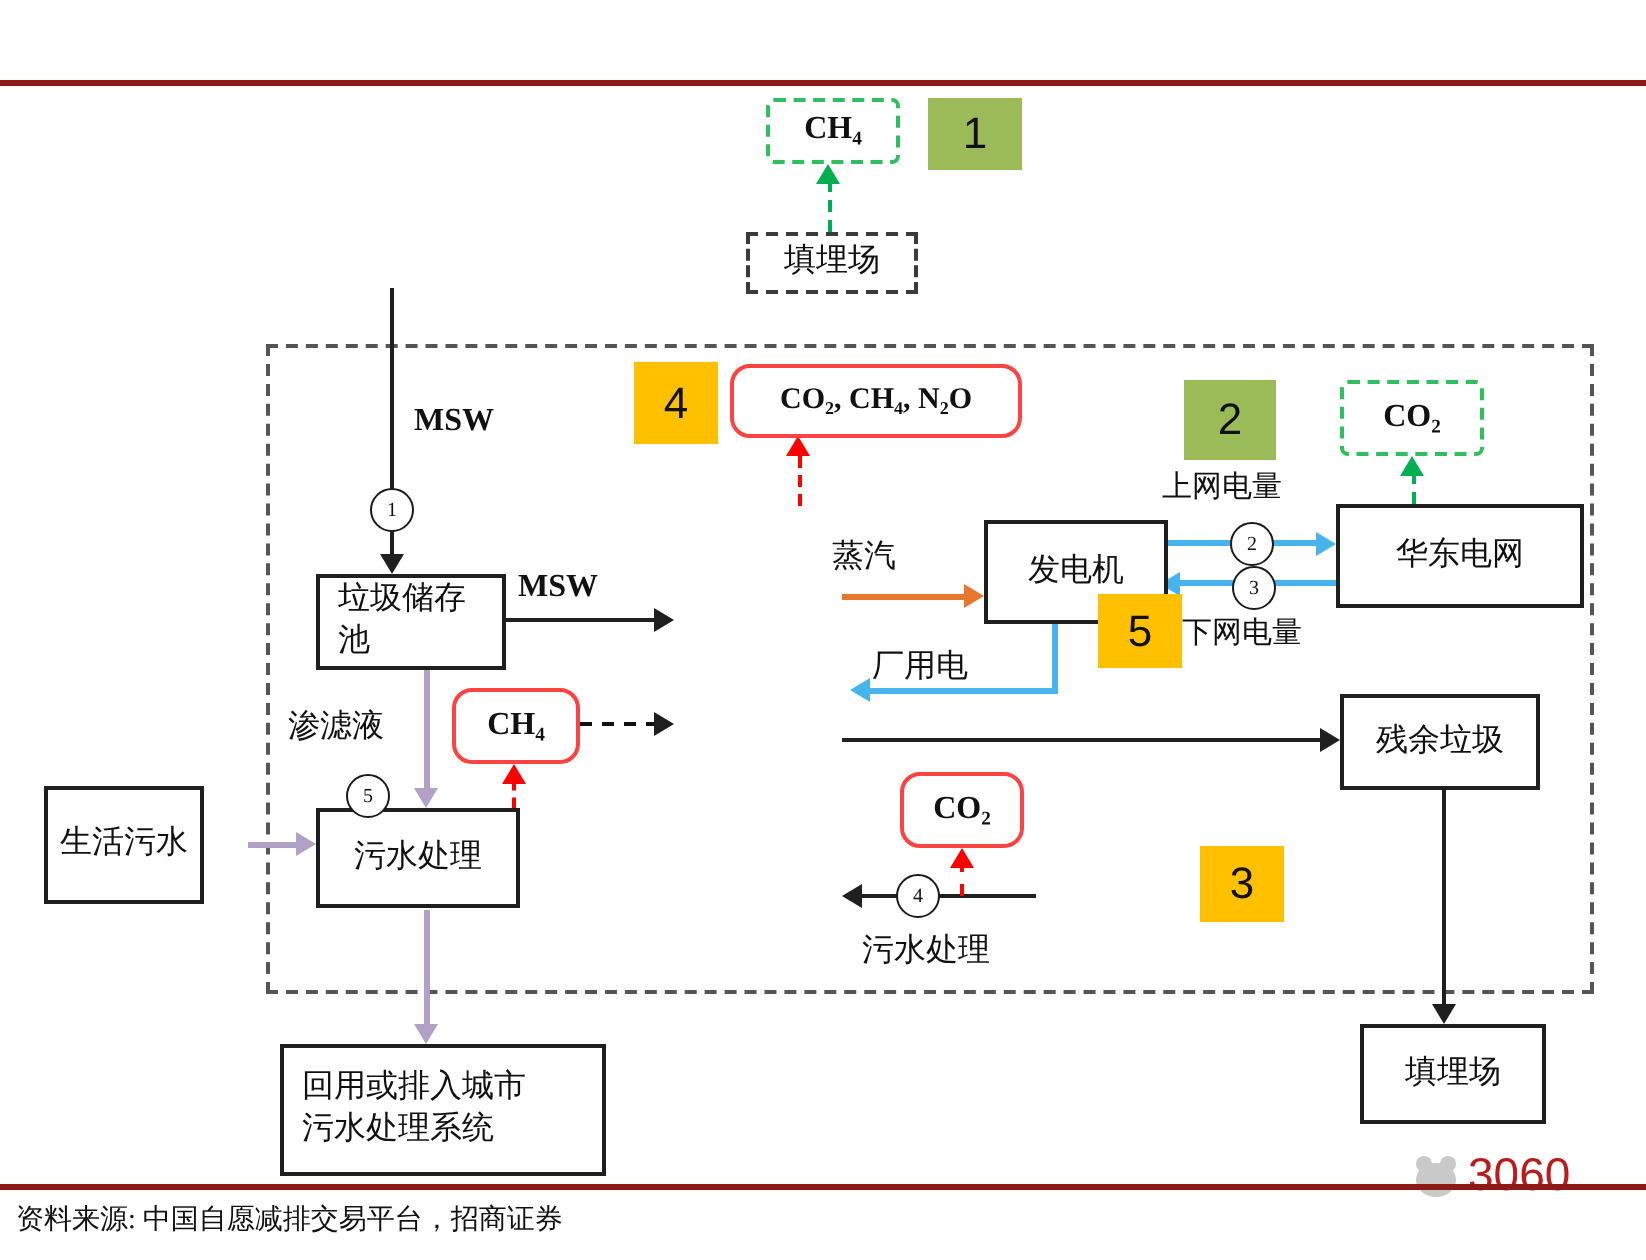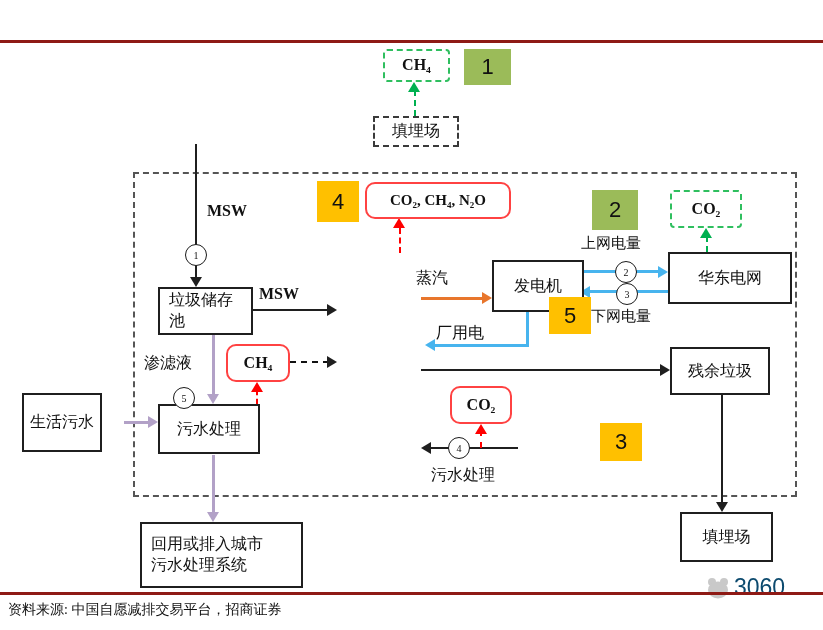--- a/index.html
+++ b/index.html
@@ -3,21 +3,21 @@
 <meta charset="utf-8">
 <style>
   html,body{margin:0;padding:0;background:#fff;}
   .canvas{position:relative;width:823px;height:630px;background:#fff;overflow:hidden;
           font-family:"Liberation Serif","DejaVu Serif",serif;color:#111;}
   
   .title{position:absolute;left:8px;top:10px;font-size:17px;font-weight:bold;color:#a8431e;white-space:nowrap;}
   .title .gap{display:inline-block;width:10px;}
   .rule{position:absolute;left:0;width:823px;height:3px;background:#8e1a15;}
   .source{position:absolute;left:8px;top:601px;font-size:14px;color:#111;white-space:nowrap;}
-  .watermark{position:absolute;left:705px;top:574px;display:flex;align-items:center;gap:3px;color:#0c4a6e;
+  .watermark{position:absolute;left:705px;top:574px;display:flex;align-items:center;gap:3px;color:#b91c1c;
              font-family:"Liberation Sans",sans-serif;font-size:23px;}
   
   .node{position:absolute;border:2px solid #1f1f1f;background:#fff;display:flex;align-items:center;justify-content:center;
         font-size:16px;line-height:1.3;white-space:pre-line;box-sizing:border-box;z-index:4;}
   .pad-l{justify-content:flex-start;padding-left:9px;}
   .dash-node{border-style:dashed;border-color:#3a3a3a;}
   .green-dash-node{border:2px dashed #2fbf5f;border-radius:4px;font-weight:bold;}
   .red-round{border:2px solid #ff4242;border-radius:10px;font-weight:bold;}
   .boundary{position:absolute;left:133px;top:172px;width:660px;height:321px;border:2px dashed #555;z-index:0;}
   .badge{position:absolute;display:flex;align-items:center;justify-content:center;

